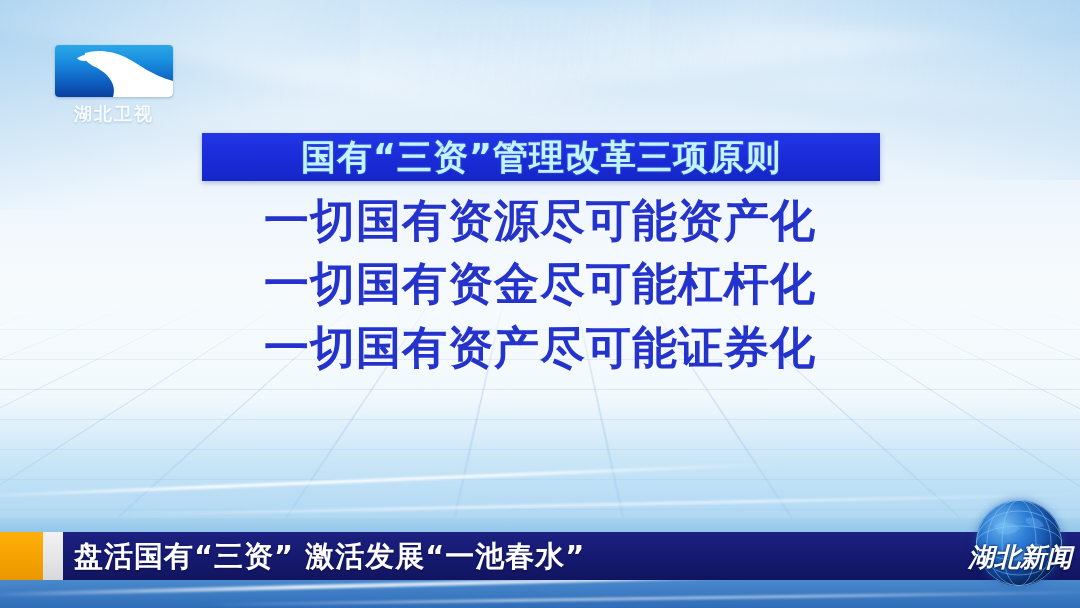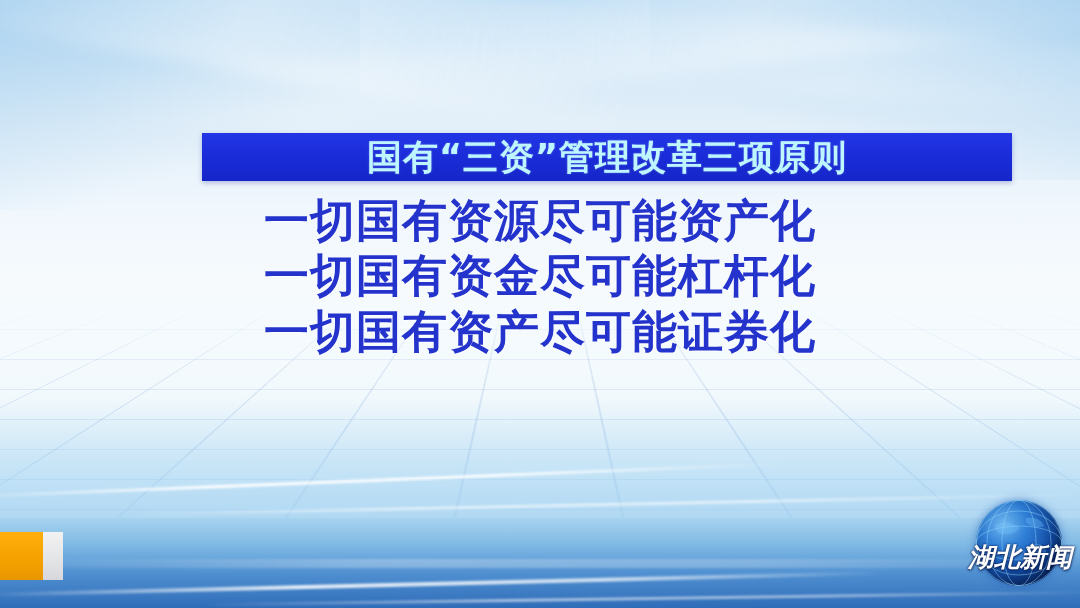--- a/index.html
+++ b/index.html
@@ -116,42 +116,42 @@
     letter-spacing: 2px;
     color: rgba(255,255,255,0.92);
     text-shadow: 0 1px 2px rgba(120,170,210,0.55);
     font-family: "DejaVu Sans", "Liberation Sans", sans-serif;
   }
 
   
   .title-banner {
     position: absolute;
     left: 202px; top: 133px;
-    width: 810px; height: 48px;
+    width: 678px; height: 48px;
     background: linear-gradient(180deg, #2336e6 0%, #1a2cd8 50%, #1526c8 100%);
     display: flex; align-items: center; justify-content: center;
     box-shadow: 0 2px 5px rgba(30,50,150,0.30);
   }
   .title-banner .txt {
     font-size: 35px;
     font-weight: 700;
     color: #bdf6ff;
     letter-spacing: 1px;
     white-space: nowrap;
     line-height: 1;
     font-family: "DejaVu Sans", "Liberation Sans", sans-serif;
     text-shadow: 0 0 2px rgba(255,255,255,0.35);
   }
 
   
   .principles {
     position: absolute;
     left: 0; right: 0; top: 196px;
     display: flex; flex-direction: column; align-items: center;
-    gap: 5px;
+    gap: 13px;
   }
   .principle-line {
     font-size: 45px;
     font-weight: 700;
     color: #2333cc;
     letter-spacing: 1px;
     white-space: nowrap;
     line-height: 1.12;
     font-family: "DejaVu Sans", "Liberation Sans", sans-serif;
     text-shadow: 0 1px 1px rgba(255,255,255,0.85);
@@ -238,40 +238,52 @@
   <div class="grid-wrap">
     <div class="grid-v"></div>
     <div class="grid-h"></div>
     <div class="grid-fade"></div>
   </div>
 
   <div class="horizon-glow"></div>
   <div class="light-streak ls1"></div>
   <div class="light-streak ls2"></div>
 
+  <div class="logo-block">
+    <div class="logo-mark">
+      <svg width="118" height="52" viewBox="0 0 118 52" aria-hidden="true">
+        <path d="M30 8 C42 4, 58 6, 70 12 C84 19, 96 30, 118 36 L118 52 L58 52 C62 40, 54 28, 38 21 C33 18, 28 14, 30 8 Z" fill="#ffffff"></path>
+        <path d="M22 13 C34 6, 52 7, 64 12 C58 11, 44 11, 34 15 C29 17, 24 16, 22 13 Z" fill="#ffffff" opacity="0.95"></path>
+      </svg>
+    </div>
+    <div class="logo-text">湖北卫视</div>
+  </div>
 
   <div class="title-banner">
     <span class="txt">国有“三资”管理改革三项原则</span>
   </div>
 
   <div class="principles">
     <div class="principle-line">一切国有资源尽可能资产化</div>
     <div class="principle-line">一切国有资金尽可能杠杆化</div>
     <div class="principle-line">一切国有资产尽可能证券化</div>
   </div>
 
   <div class="lower-third">
     <div class="lt-bg"></div>
     <div class="lt-shine lts3"></div>
     <div class="lt-shine lts1"></div>
     <div class="lt-shine lts2"></div>
 
     <div class="lt-accent-orange"></div>
     <div class="lt-accent-gray"></div>
 
+    <div class="lt-bar">
+      <span class="headline">盘活国有“三资” 激活发展“一池春水”</span>
+    </div>
 
     <div class="news-badge">
       <div class="globe">
         <svg width="86" height="86" viewBox="0 0 86 86" aria-hidden="true">
           <g fill="none" stroke="rgba(150,215,255,0.45)" stroke-width="1">
             <ellipse cx="43" cy="43" rx="43" ry="17"></ellipse>
             <ellipse cx="43" cy="43" rx="43" ry="32"></ellipse>
             <ellipse cx="43" cy="43" rx="17" ry="43"></ellipse>
             <ellipse cx="43" cy="43" rx="32" ry="43"></ellipse>
             <circle cx="43" cy="43" r="42.5"></circle>

